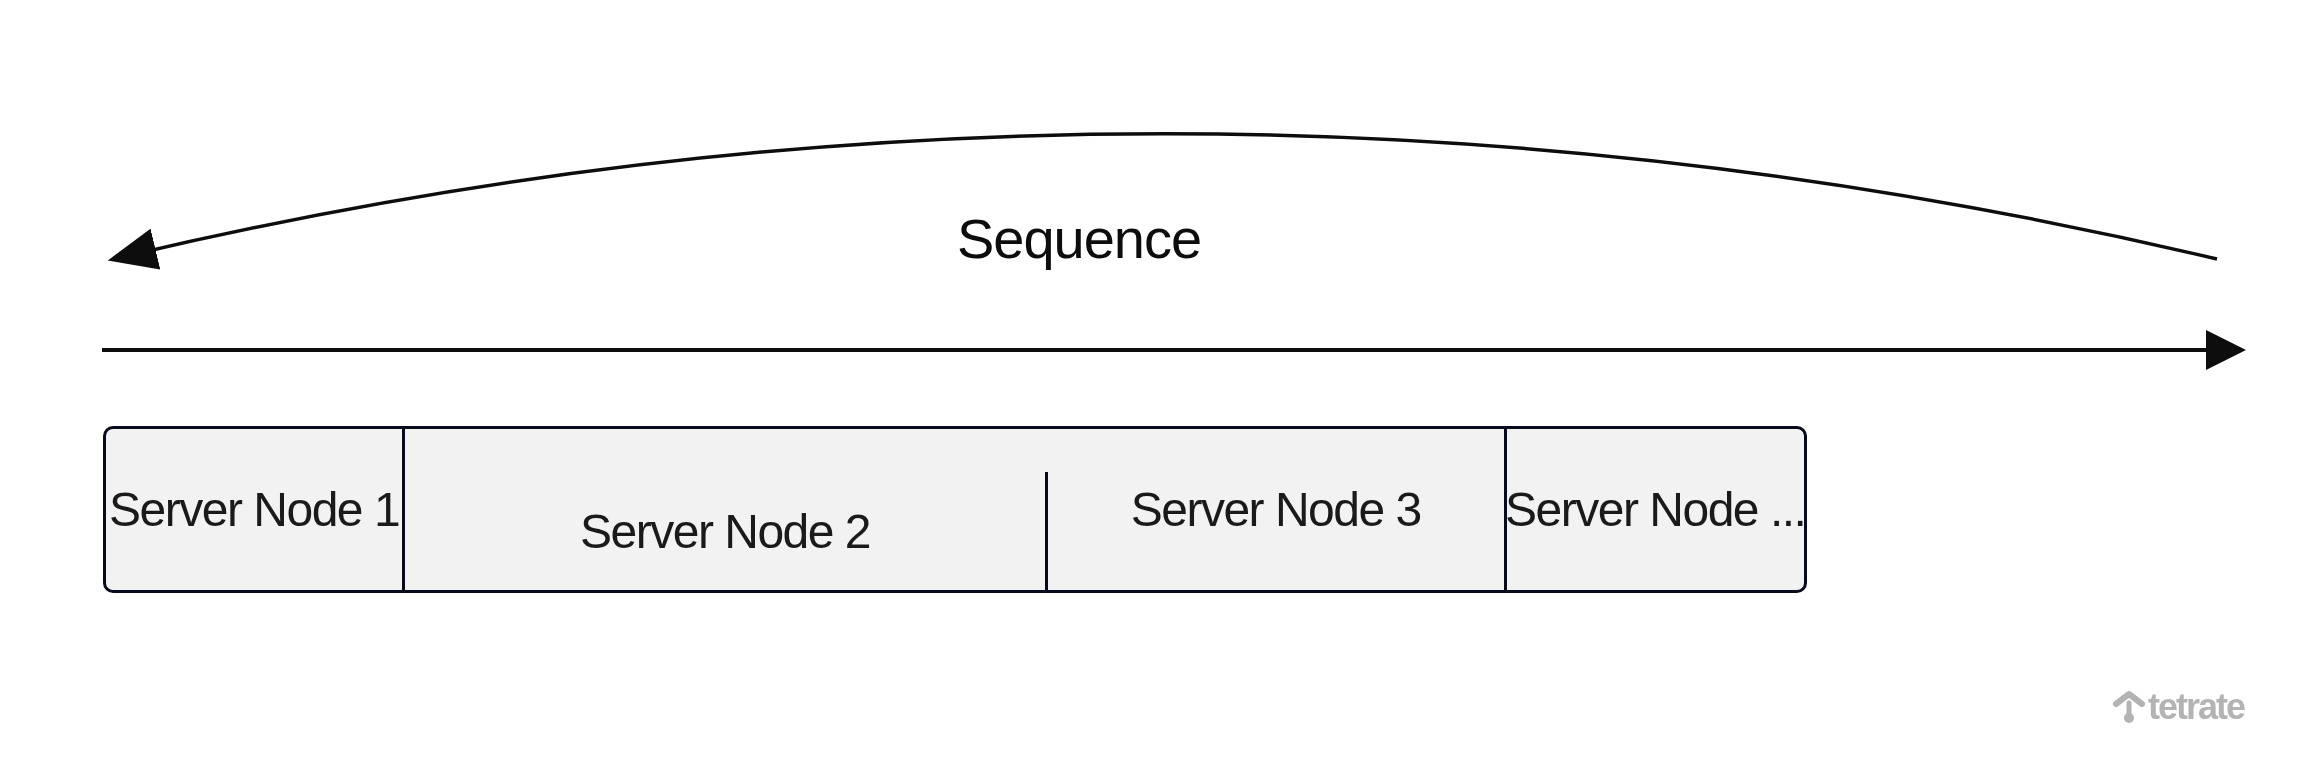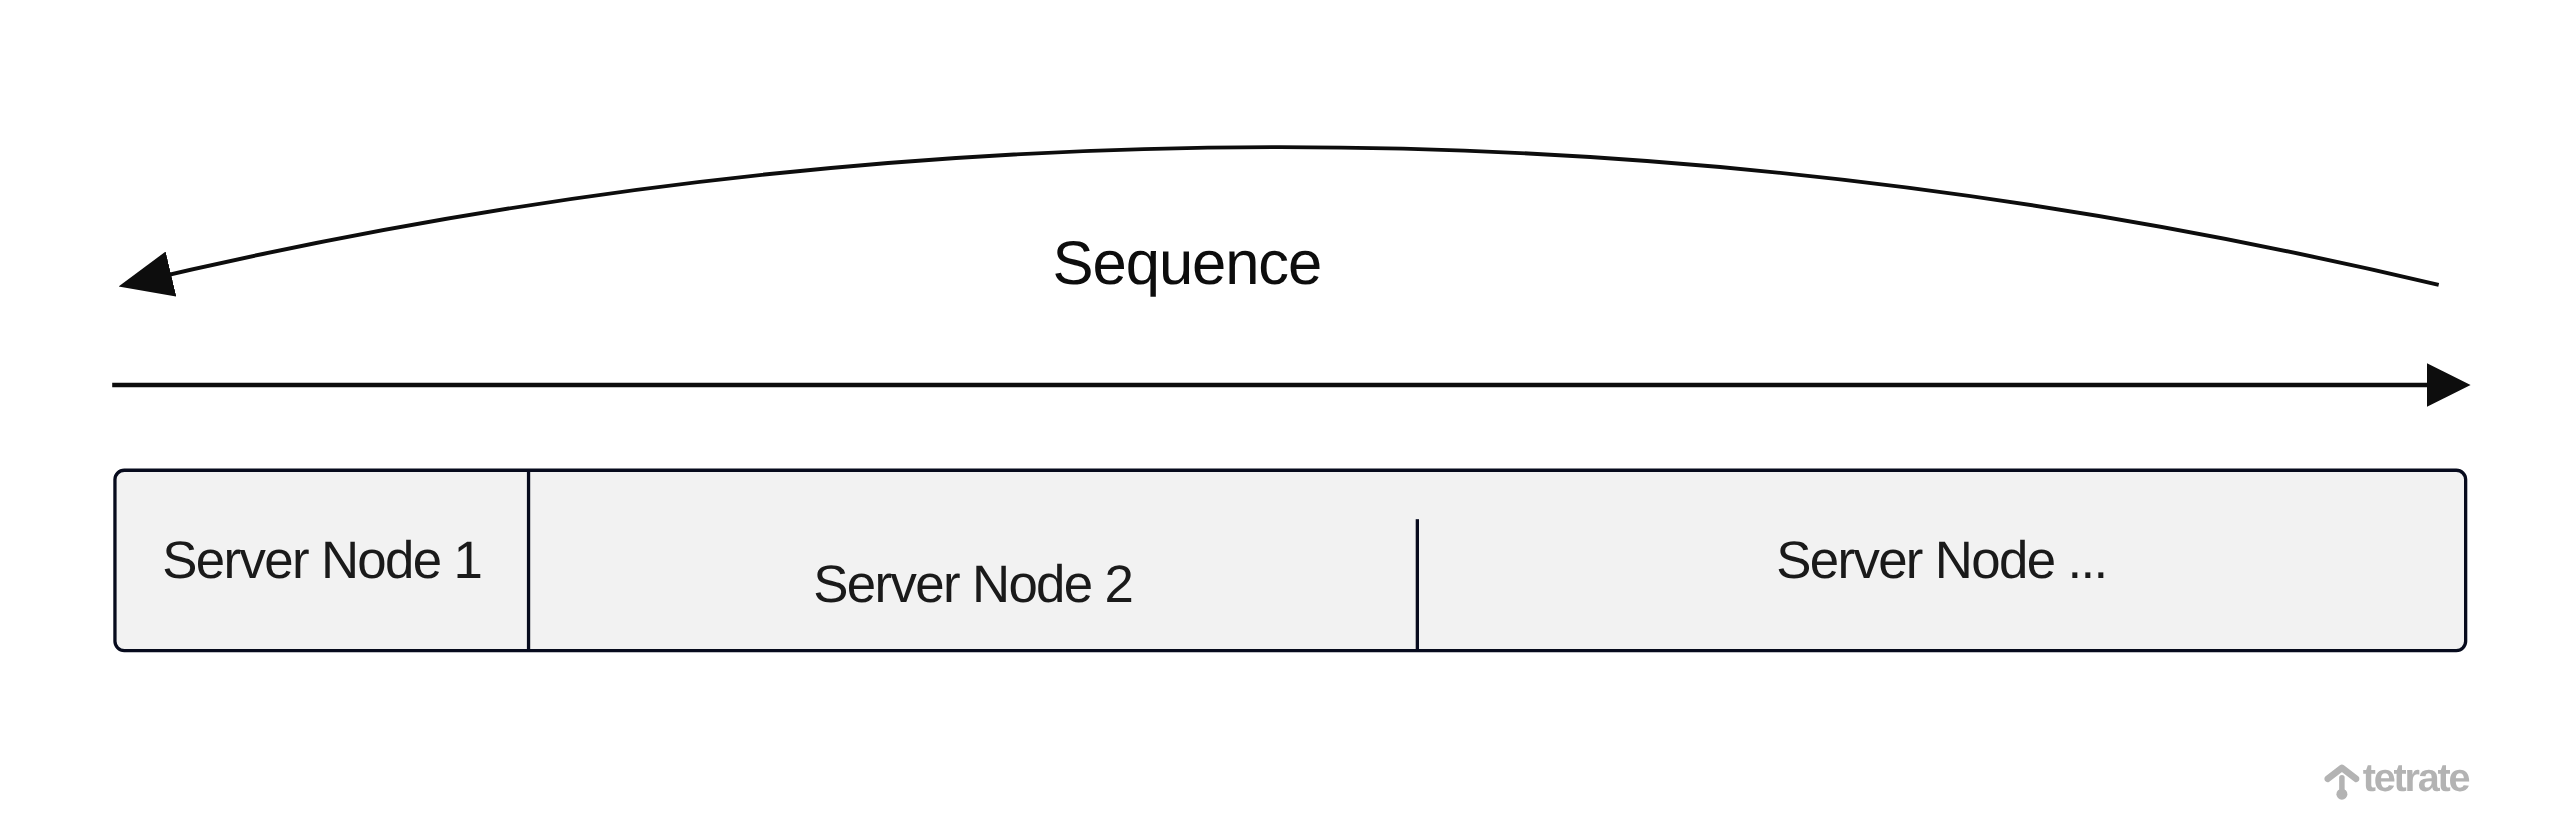--- a/index.html
+++ b/index.html
@@ -14,21 +14,21 @@
   html,body{width:2324px;height:762px;background:var(--color-background);
     font-family:"Liberation Sans", sans-serif;}
   .canvas{position:relative;width:2324px;height:762px;overflow:hidden;background:var(--color-background);}
   .arrows-layer{position:absolute;left:0;top:0;width:2324px;height:762px;display:block;}
   .sequence-label{
     position:absolute;left:0;top:206px;width:2158px;
     text-align:center;font-size:56px;letter-spacing:-1px;
     color:var(--color-stroke);
   }
   .node-row{
-    position:absolute;left:103px;top:426px;width:2140px;height:167px;
+    position:absolute;left:103px;top:426px;width:1704px;height:167px;
     background:var(--color-node_fill);
     border:3px solid var(--color-node_border);
     border-radius:10px;
     display:flex;flex-direction:row;align-items:stretch;
   }
   .node{
     display:flex;align-items:center;justify-content:center;
     border-right:3px solid var(--color-node_border);
     min-width:0;
   }
@@ -36,21 +36,21 @@
   .node-1{flex:0 0 17.62%;}
   .node-2{flex:0 0 37.85%;margin-top:43px;}
   .node-3{flex:0 0 27.01%;}
   .node-4{flex:1 1 auto;}
   .node-label{
     font-size:48px;letter-spacing:-1.5px;color:var(--color-label_text);
     white-space:nowrap;
   }
   .brand{
     position:absolute;right:80px;bottom:34px;
-    display:flex;align-items:flex-end;gap:3px;
+    display:flex;align-items:center;gap:3px;
   }
   .brand-icon{display:block;width:32px;height:34px;}
   .brand-wordmark{
     font-size:36px;font-weight:bold;letter-spacing:-2px;
     color:var(--color-brand_gray);
   }
 </style>
 </head>
 <body>
 
@@ -73,20 +73,23 @@
 
   <div class="sequence-label">Sequence</div>
 
   <div class="node-row">
     <div class="node node-1">
       <span class="node-label">Server Node 1</span>
     </div>
     <div class="node node-2">
       <span class="node-label">Server Node 2</span>
     </div>
+    <div class="node node-3">
+      <span class="node-label">Server Node 3</span>
+    </div>
     <div class="node node-4">
       <span class="node-label">Server Node ...</span>
     </div>
   </div>
 
   <div class="brand">
     <svg class="brand-icon" viewBox="0 0 32 34" xmlns="http://www.w3.org/2000/svg" aria-hidden="true">
       <path d="M3 14 L16 4 L29 14" fill="none" stroke="#b3b3b3" stroke-width="6" stroke-linecap="round" stroke-linejoin="round"></path>
       <line x1="16" y1="13" x2="16" y2="24" stroke="#b3b3b3" stroke-width="5" stroke-linecap="round"></line>
       <circle cx="16" cy="28" r="5" fill="#b3b3b3"></circle>

